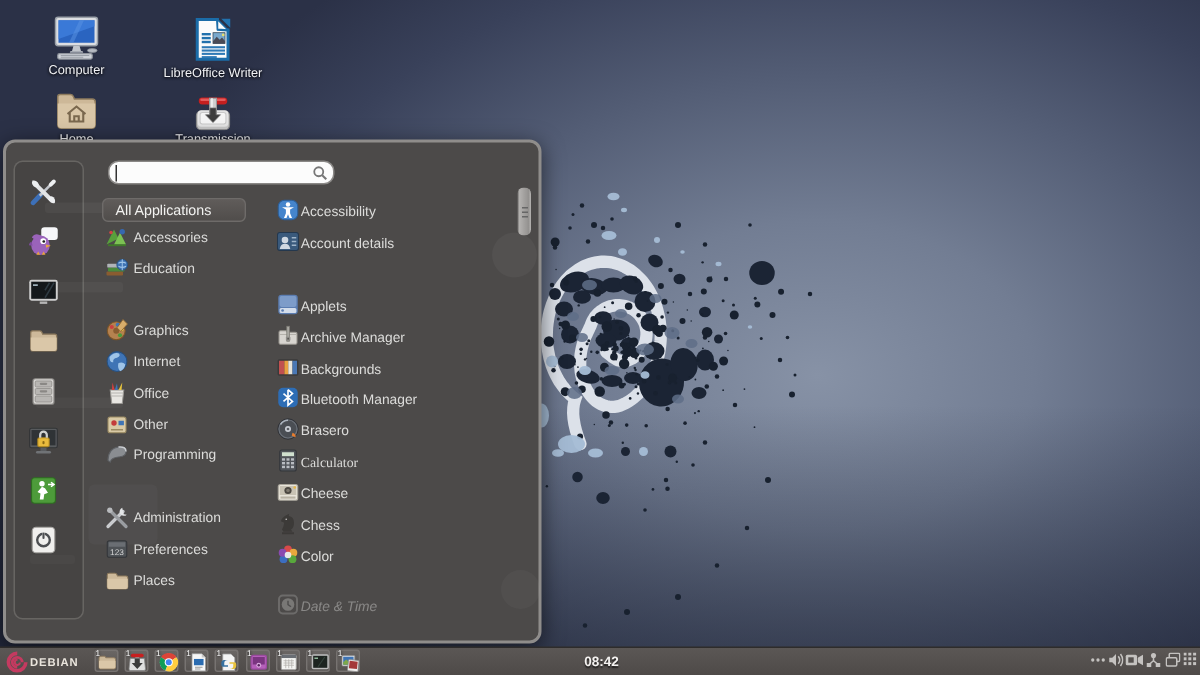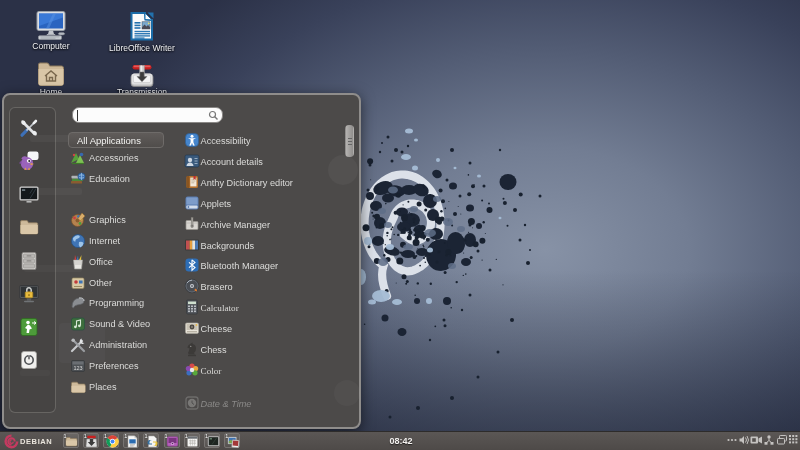--- a/index.html
+++ b/index.html
@@ -506,29 +506,20 @@
       </svg>
       <span>Other</span>
     </div>
 <div class="cat" style="top:200.4px">
       <svg width="16" height="16" viewBox="0 0 16 16">
         <path d="M2 12 Q2 4 9 3 Q14 2.5 14 6 Q14 9 10 9.5 Q4 10 3.5 13 Z" fill="#8a8d91" stroke="#5e6165" stroke-width="0.7"></path>
         <path d="M9 3 Q14 2.5 14 6" fill="none" stroke="#c9ccd0" stroke-width="1"></path>
       </svg>
       <span>Programming</span>
     </div>
-<div class="cat" style="top:221.2px">
-      <svg width="16" height="16" viewBox="0 0 16 16">
-        <rect x="1.5" y="2" width="13" height="12" rx="2" fill="#3c6e3c" stroke="#27513f" stroke-width="0.7"></rect>
-        <path d="M6.5 10.5 V5 l4-1 v5.5" fill="none" stroke="#d8e8d8" stroke-width="1.1"></path>
-        <circle cx="5.4" cy="10.8" r="1.4" fill="#d8e8d8"></circle>
-        <circle cx="9.4" cy="9.8" r="1.4" fill="#d8e8d8"></circle>
-      </svg>
-      <span>Sound &amp; Video</span>
-    </div>
 <div class="cat" style="top:242.0px">
       <svg width="16" height="16" viewBox="0 0 16 16">
         <path d="M2 14 L12 4" stroke="#c9cbce" stroke-width="2.2" stroke-linecap="round"></path>
         <path d="M11.5 1.5 a2.8 2.8 0 1 0 3 4.6 l-2-0.3 -0.5-2 Z" fill="#e4e6e8"></path>
         <path d="M14 14 L4 4" stroke="#9a9da1" stroke-width="2.2" stroke-linecap="round"></path>
         <circle cx="3.2" cy="3.2" r="1.8" fill="#b8babd"></circle>
       </svg>
       <span>Administration</span>
     </div>
 <div class="cat" style="top:262.8px">
@@ -556,30 +547,20 @@
       <span>Accessibility</span>
     </div>
 <div class="app" style="top:58.2px;padding-left:38px;">
       <svg width="16" height="16" viewBox="0 0 16 16">
         <rect x="1" y="2" width="14" height="12" rx="1.6" fill="#3a5a7c" stroke="#24384e" stroke-width="0.7"></rect>
         <circle cx="6" cy="7" r="2.2" fill="#cfd8e2"></circle>
         <path d="M2.5 13 q0.5-3.5 3.5-3.5 q3 0 3.5 3.5 Z" fill="#cfd8e2"></path>
         <path d="M10.5 5.5 h3 M10.5 8 h3 M10.5 10.5 h3" stroke="#9fb4c8" stroke-width="0.9"></path>
       </svg>
       <span>Account details</span>
-    </div>
-<div class="app" style="top:79.0px;">
-      <svg width="16" height="16" viewBox="0 0 16 16">
-        <path d="M2.5 3.5 q0-1.5 1.5-1.5 h8.5 q1.5 0 1.5 1.5 v9 q0 1.5-1.5 1.5 H4 q-1.5 0-1.5-1.5 Z" fill="#b5722e"></path>
-        <rect x="2.5" y="2" width="3" height="12" fill="#8a5520" rx="1"></rect>
-        <rect x="6.3" y="3.6" width="6.2" height="8.8" fill="#f2e8d8"></rect>
-        <path d="M7.3 5.2 h4.2 M7.3 7 h4.2 M7.3 8.8 h3" stroke="#b0a084" stroke-width="0.7"></path>
-        <path d="M9.5 2 h2.2 v4 l-1.1-1.2 L9.5 6 Z" fill="#c03030"></path>
-      </svg>
-      <span>Anthy Dictionary editor</span>
     </div>
 <div class="app" style="top:99.9px;">
       <svg width="16" height="16" viewBox="0 0 16 16">
         <rect x="1.5" y="1.5" width="13" height="13" rx="2.2" fill="#5b7db1"></rect>
         <rect x="2.4" y="2.4" width="11.2" height="7.2" rx="1.2" fill="#7d9cc9"></rect>
         <rect x="2.4" y="10.4" width="11.2" height="3.2" rx="1" fill="#d2dcea"></rect>
         <circle cx="4.4" cy="12" r="0.9" fill="#5b7db1"></circle>
       </svg>
       <span>Applets</span>
     </div>
@@ -651,21 +632,21 @@
       <span>Cheese</span>
     </div>
 <div class="app" style="top:245.8px;">
       <svg width="16" height="16" viewBox="0 0 16 16">
         <path d="M5 13.5 h6 l-1-1.5 q2-1 2-4.5 q0-4-3.5-4.5 l0.3-1.5 -2 1 q-3 1.5-3.5 4 l2.2 1 q-0.5 3-1.5 4.5 Z" fill="#3c3a38"></path>
         <path d="M4 14.5 h8" stroke="#3c3a38" stroke-width="1.4"></path>
         <circle cx="6.8" cy="5.2" r="0.5" fill="#d8d6d4"></circle>
       </svg>
       <span>Chess</span>
     </div>
-<div class="app" style="top:266.7px;font-family:Liberation Serif, serif;">
+<div class="app" style="top:266.7px;">
       <svg width="16" height="16" viewBox="0 0 16 16">
         <circle cx="8" cy="4.2" r="2.6" fill="#d84a4a"></circle>
         <circle cx="11.6" cy="6.5" r="2.6" fill="#e8a83c"></circle>
         <circle cx="11" cy="10.8" r="2.6" fill="#58a83c"></circle>
         <circle cx="5" cy="10.8" r="2.6" fill="#3c6ec0"></circle>
         <circle cx="4.4" cy="6.5" r="2.6" fill="#8a4ab0"></circle>
         <circle cx="8" cy="8" r="2.2" fill="#e8e8e8"></circle>
       </svg>
       <span>Color</span>
     </div>

